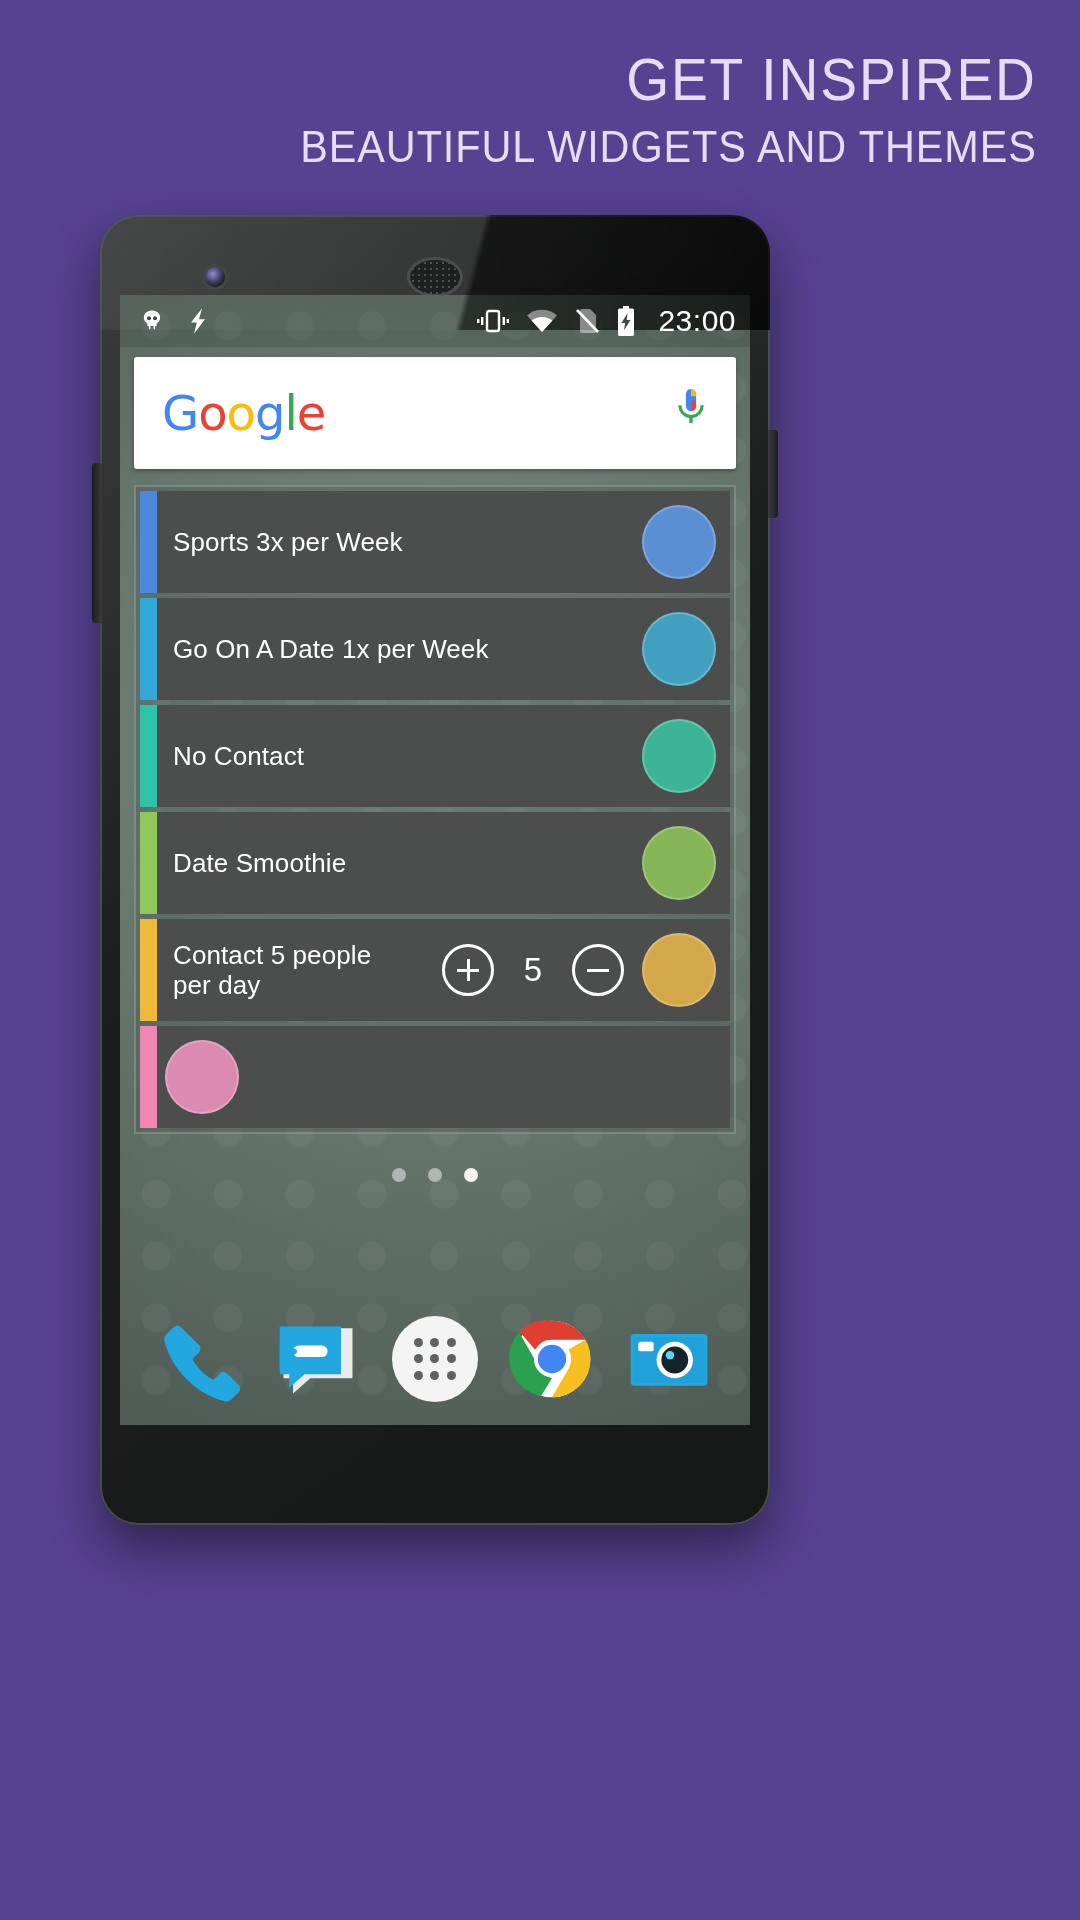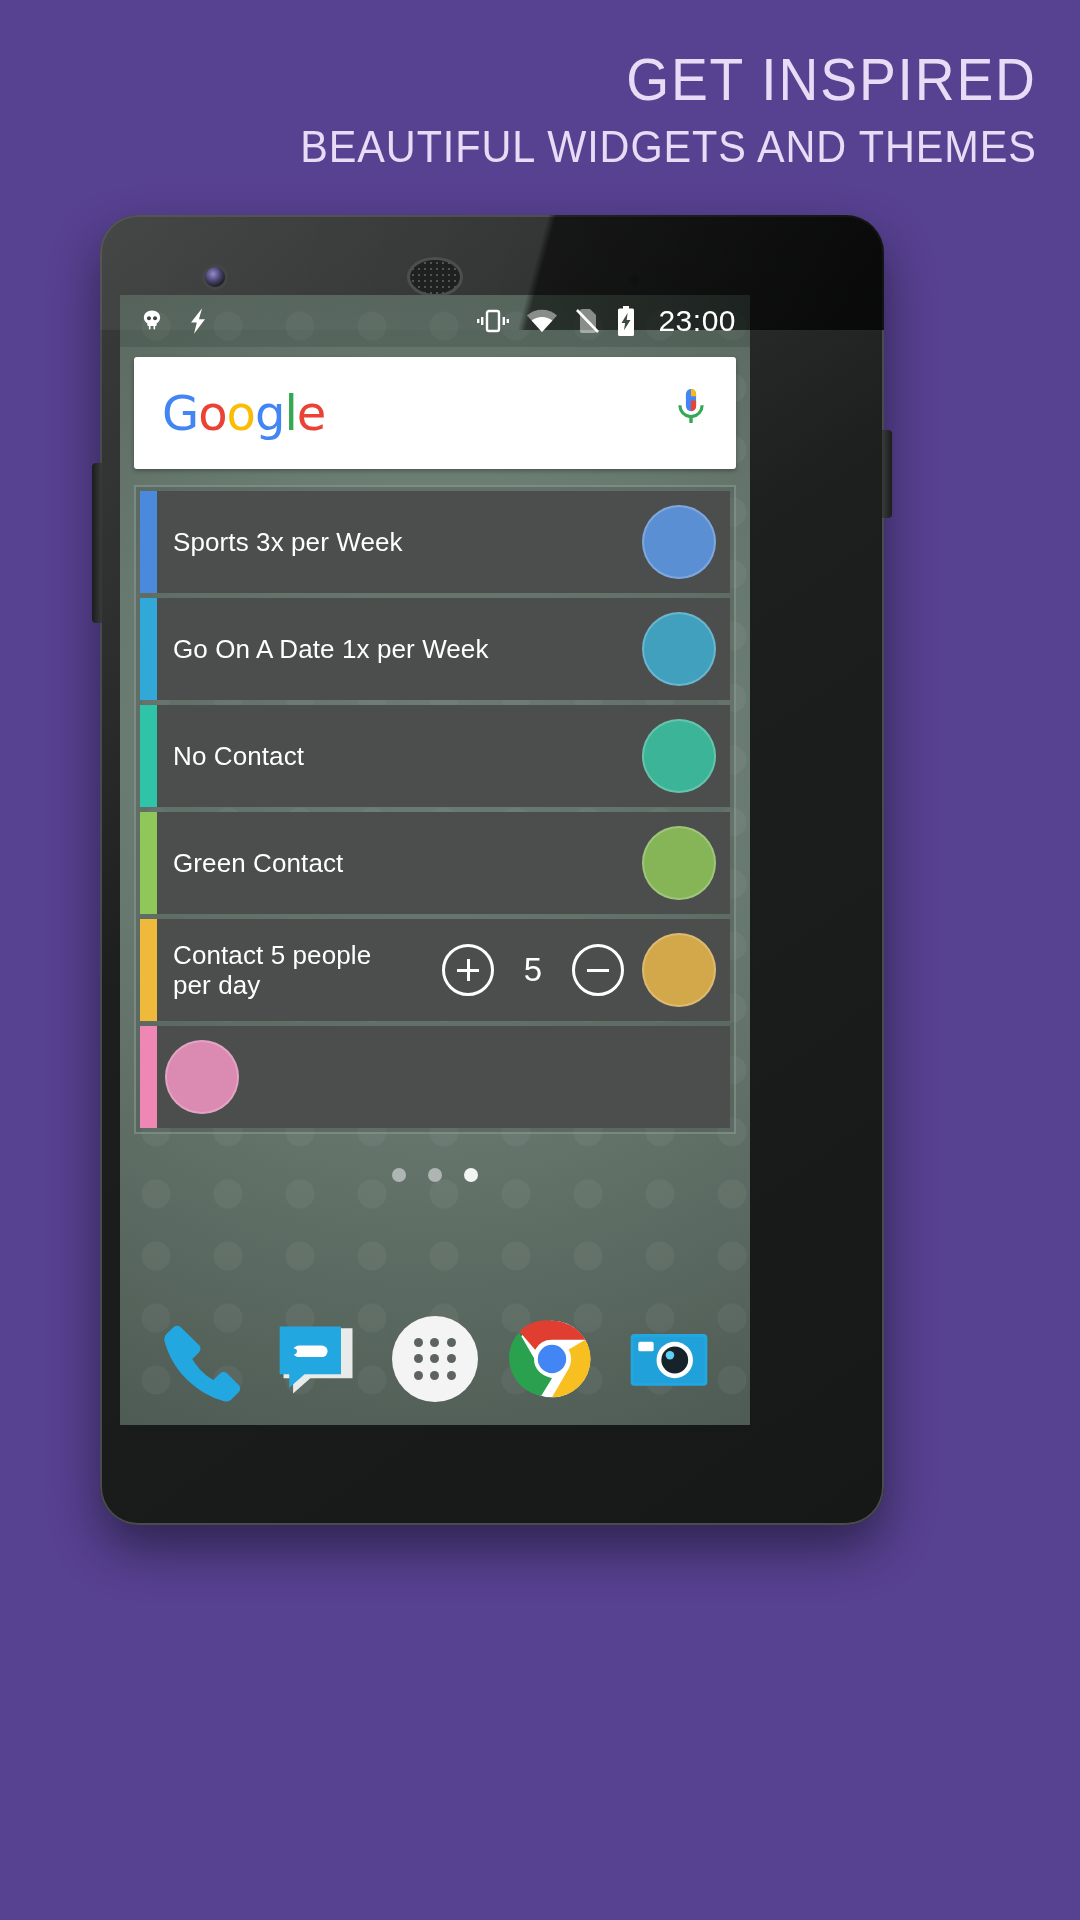--- a/index.html
+++ b/index.html
@@ -32,21 +32,21 @@
     letter-spacing: 1px;
     font-weight: 400;
     margin-top: 10px;
     transform: scaleX(0.92);
   }
 
   
   .phone {
     position: absolute;
     left: 100px; top: 215px;
-    width: 784px; height: 1310px;
+    width: 670px; height: 1310px;
     border-radius: 38px;
     background: linear-gradient(145deg,#3b3c3c 0%, #2e2f2f 22%, #1d1e1e 42%, #161717 100%);
     box-shadow: 0 24px 50px rgba(0,0,0,.45), 0 0 0 2px #4a4b4b inset;
   }
   .phone-gloss {
     position:absolute; top:0; left:0; right:0; height: 115px;
     border-radius: 38px 38px 0 0;
     background: linear-gradient(105deg, rgba(255,255,255,.055) 0%, rgba(255,255,255,.02) 55%, rgba(0,0,0,.55) 56%, rgba(0,0,0,.75) 100%);
     pointer-events: none;
   }
@@ -306,21 +306,21 @@
       </div>
 
       <div class="habit-row">
         <div class="bar" style="background:#2fc4a8"></div>
         <div class="habit-label">No Contact</div>
         <div class="dot" style="background:#3bb497"></div>
       </div>
 
       <div class="habit-row">
         <div class="bar" style="background:#8fc75a"></div>
-        <div class="habit-label">Green Contact</div>
+        <div class="habit-label">Date Smoothie</div>
         <div class="dot" style="background:#85b556"></div>
       </div>
 
       <div class="habit-row">
         <div class="bar" style="background:#efb93c"></div>
         <div class="habit-label">Contact 5 people
 per day</div>
         <div class="stepper">
           <div class="circ-btn plus"></div>
           <div class="count">5</div>

